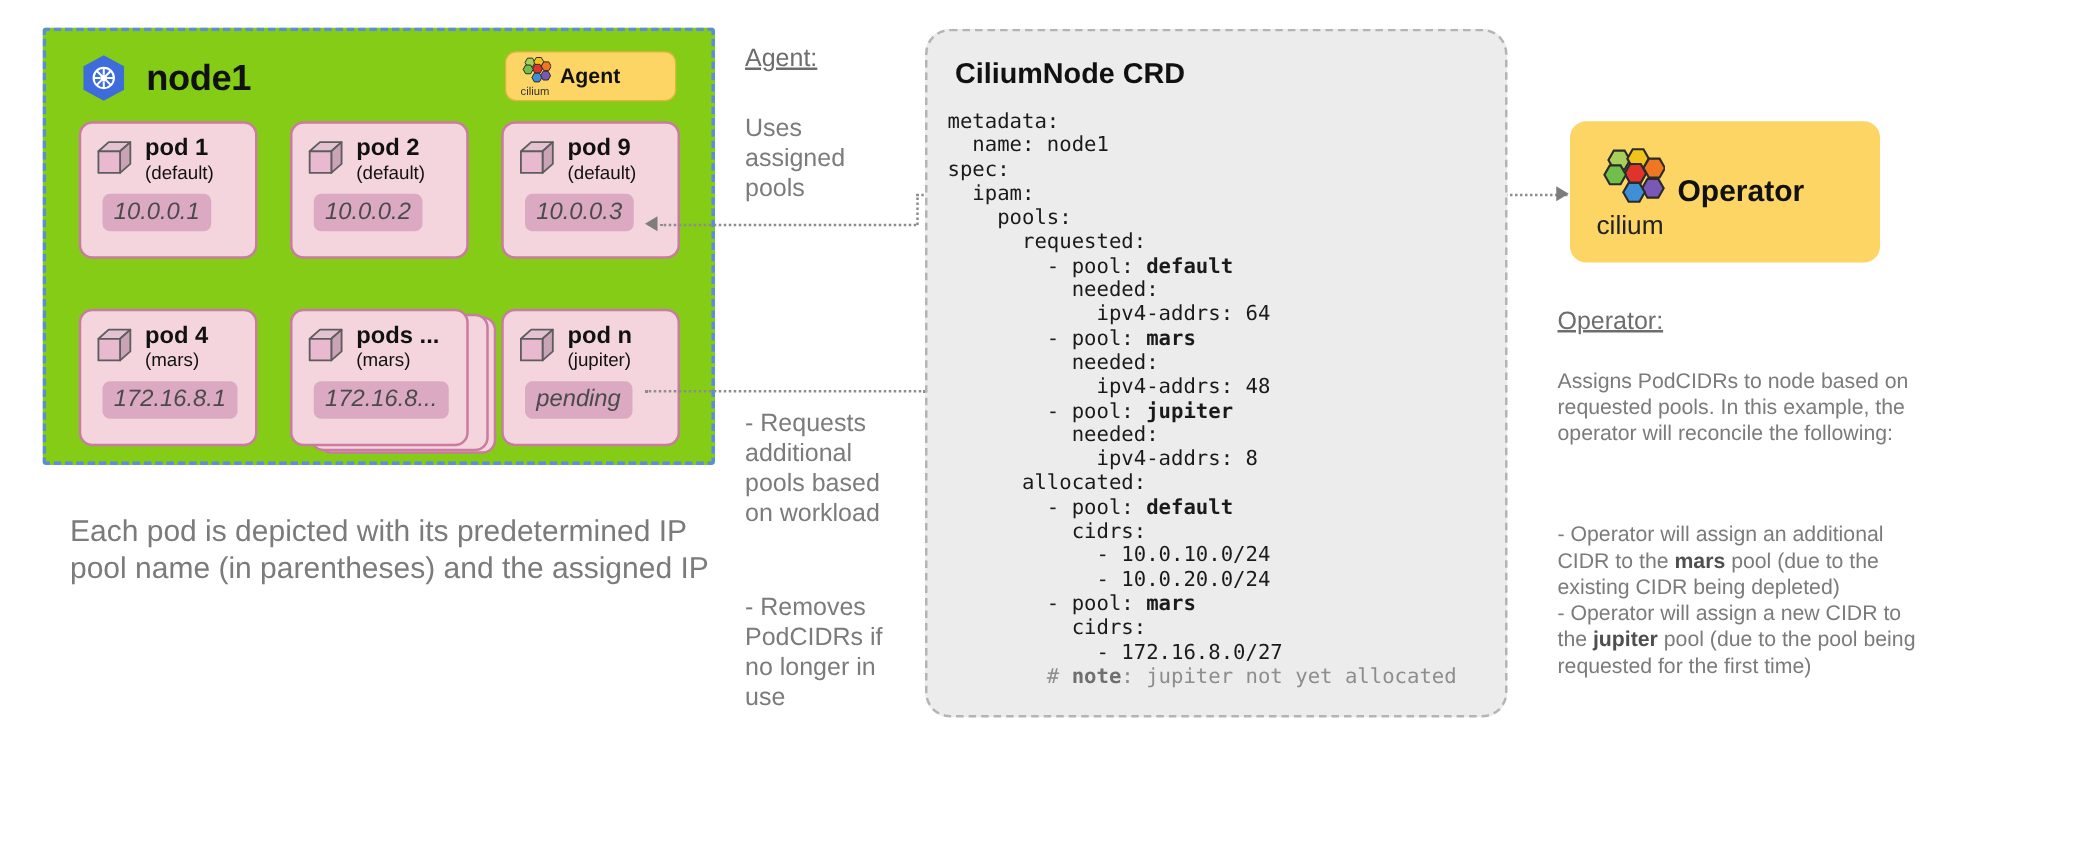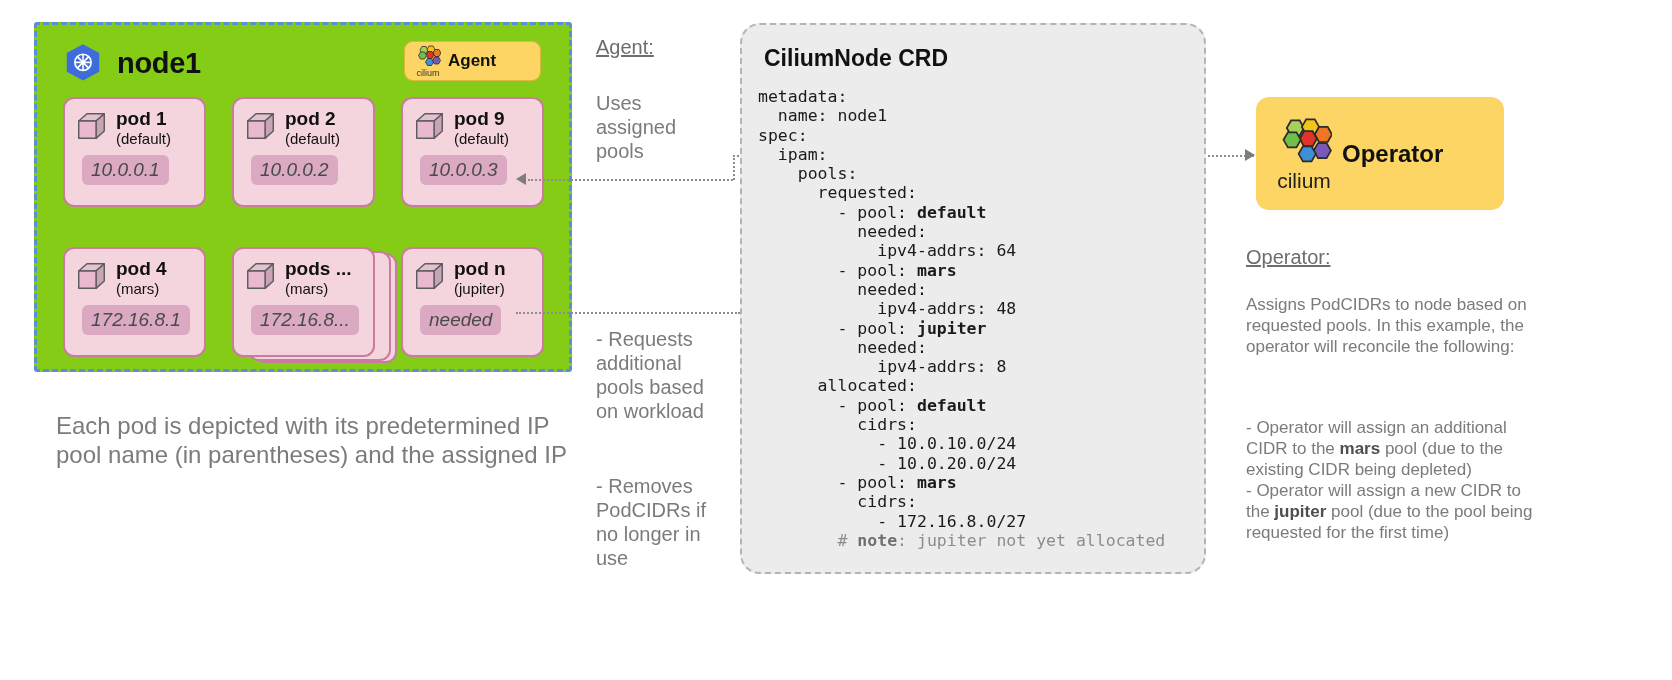--- a/index.html
+++ b/index.html
@@ -237,21 +237,21 @@
         <svg class="cube" viewBox="0 0 34 34">
           <polygon points="3,11 12,3 31,3 22,11" fill="#e3c3d2" stroke="#5d5d5d" stroke-width="1.6" stroke-linejoin="round"></polygon>
           <polygon points="22,11 31,3 31,22 22,30" fill="#c9a3b6" stroke="#5d5d5d" stroke-width="1.6" stroke-linejoin="round"></polygon>
           <rect x="3" y="11" width="19" height="19" fill="#e8b9cf" stroke="#5d5d5d" stroke-width="1.6" stroke-linejoin="round"></rect>
         </svg>
         <span class="ptxt">
           <span class="pname">pod n</span>
           <span class="ppool">(jupiter)</span>
         </span>
       </div>
-      <div class="pip">needed</div>
+      <div class="pip">pending</div>
     </div>
   </div>
 
   <div id="node-caption">Each pod is depicted with its predetermined IP pool name (in parentheses) and the assigned IP</div>
 
   <div id="agent-head">Agent:</div>
   <div class="midcol" id="agent-uses">Uses assigned pools</div>
   <div class="midcol" id="agent-req">- Requests additional pools based on workload</div>
   <div class="midcol" id="agent-rem">- Removes PodCIDRs if no longer in use</div>
 

